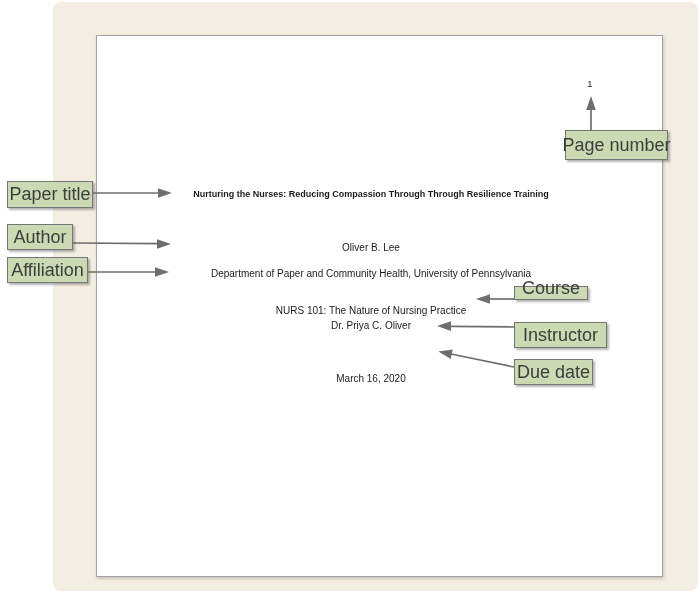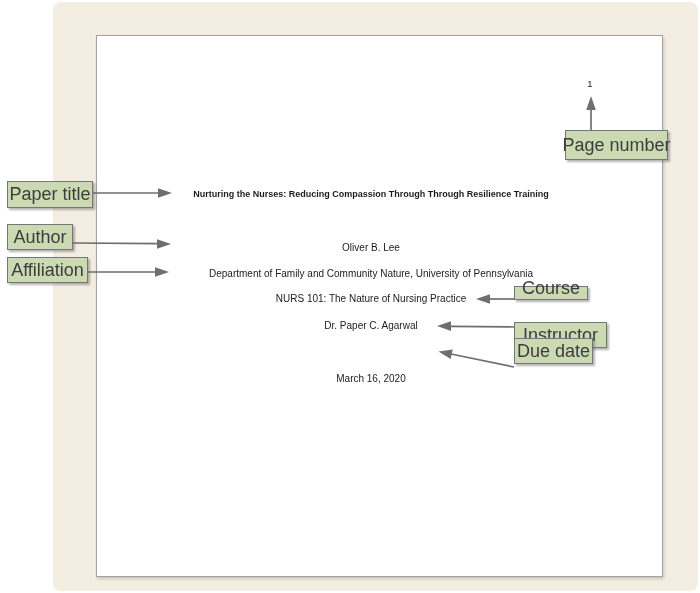--- a/index.html
+++ b/index.html
@@ -41,40 +41,40 @@
     box-shadow:2px 2px 2px rgba(90,90,90,0.45);
     font-size:18px;color:var(--callout-text);white-space:nowrap;
     box-sizing:border-box;
   }
   .co-paper-title{left:7px;top:181px;width:86px;height:27px;}
   .co-author{left:7px;top:224px;width:66px;height:26px;}
   .co-affiliation{left:7px;top:257px;width:81px;height:26px;}
   .co-page-number{left:565px;top:130px;width:103px;height:30px;}
   .co-course{left:514px;top:286px;width:74px;height:14px;align-items:flex-end;}
   .co-instructor{left:514px;top:322px;width:93px;height:26px;}
-  .co-due-date{left:514px;top:338px;width:79px;height:26px;}
+  .co-due-date{left:514px;top:359px;width:79px;height:26px;}
   .arrows{position:absolute;left:0;top:0;width:700px;height:593px;pointer-events:none;}
   .arrow-line{stroke:var(--arrow);stroke-width:1.7;fill:none;}
   .arrow-head{fill:var(--arrow);stroke:none;}
 </style>
 </head>
 <body>
 
 <div class="canvas">
 
   <div class="panel"></div>
 
   <div class="paper">
     <div class="pagenum">1</div>
     <div class="doc-lines">
       <div class="doc-line doc-title" style="top:152px;">Nurturing the Nurses: Reducing Compassion Through Through Resilience Training</div>
       <div class="doc-line" style="top:206px;">Oliver B. Lee</div>
-      <div class="doc-line" style="top:232px;">Department of Family and Community Nature, University of Pennsylvania</div>
-      <div class="doc-line" style="top:257px;">NURS 101: The Nature of Nursing Practice</div>
-      <div class="doc-line" style="top:284px;">Dr. Paper C. Agarwal</div>
+      <div class="doc-line" style="top:232px;">Department of Paper and Community Health, University of Pennsylvania</div>
+      <div class="doc-line" style="top:269px;">NURS 101: The Nature of Nursing Practice</div>
+      <div class="doc-line" style="top:284px;">Dr. Priya C. Oliver</div>
       <div class="doc-line" style="top:309px;margin-top:28px;">March 16, 2020</div>
     </div>
   </div>
 
   <svg class="arrows" viewBox="0 0 700 593" xmlns="http://www.w3.org/2000/svg">
     <g>
       <line class="arrow-line" x1="93" y1="193" x2="159" y2="193"></line>
       <polygon class="arrow-head" points="172,193 158,188.2 158,197.8"></polygon>
     </g>
     <g>

